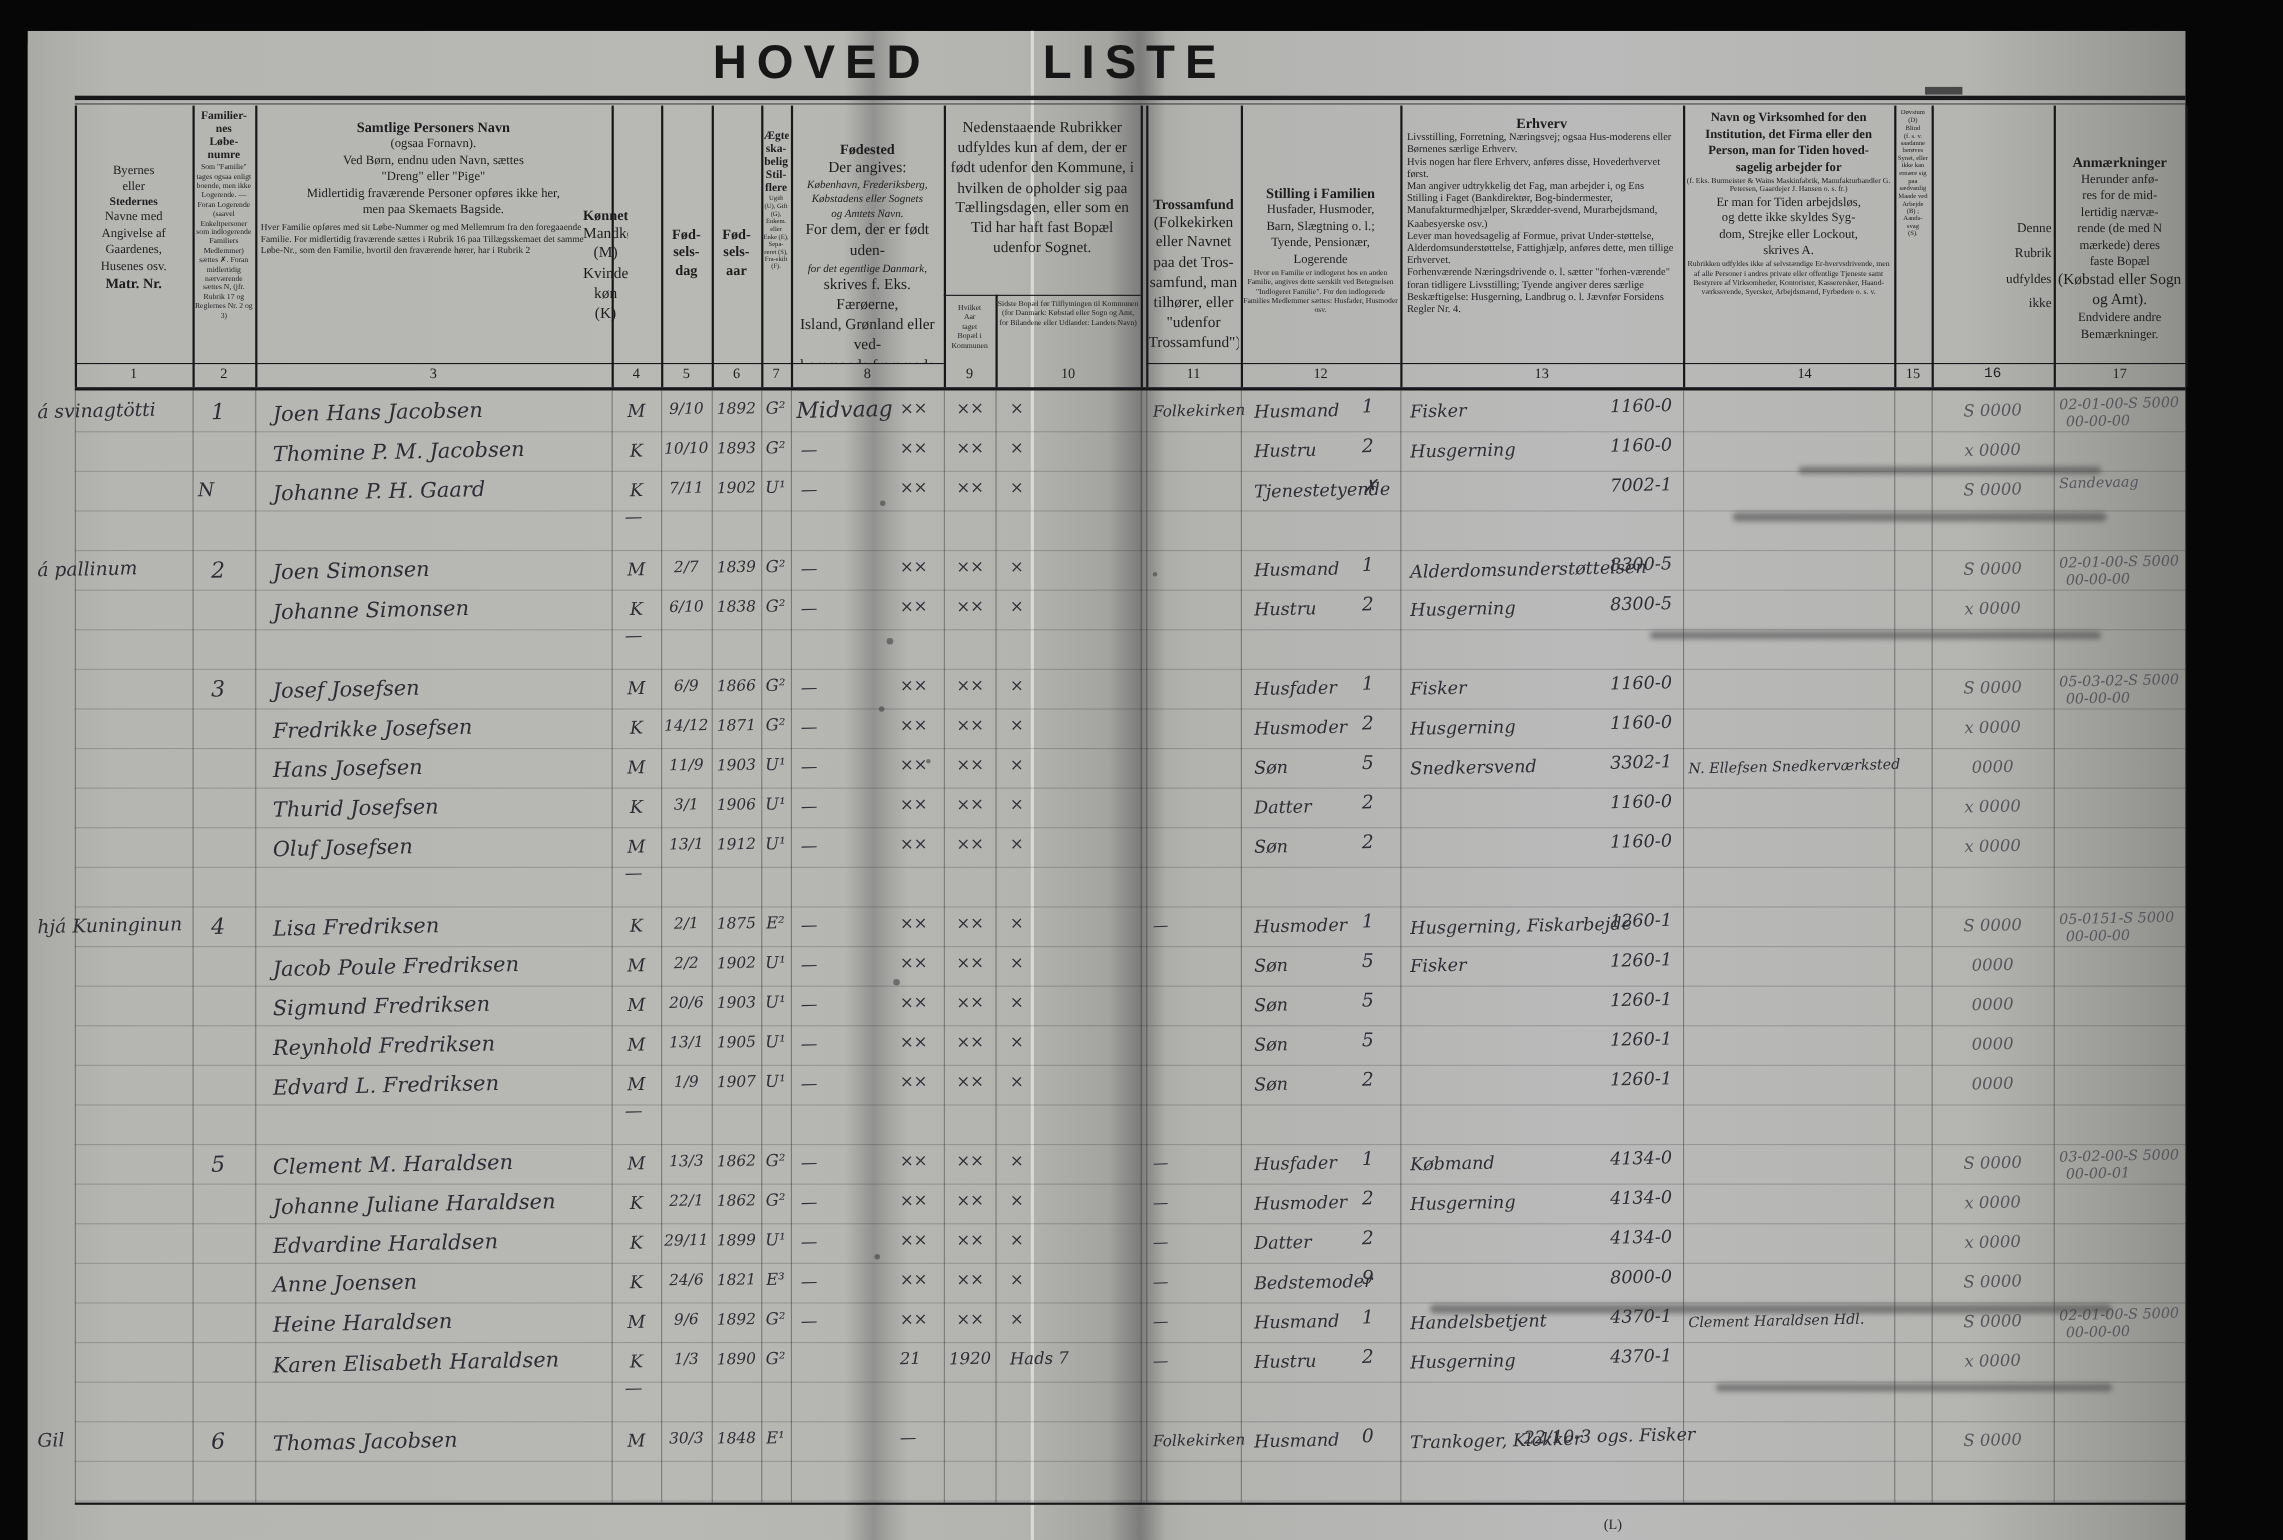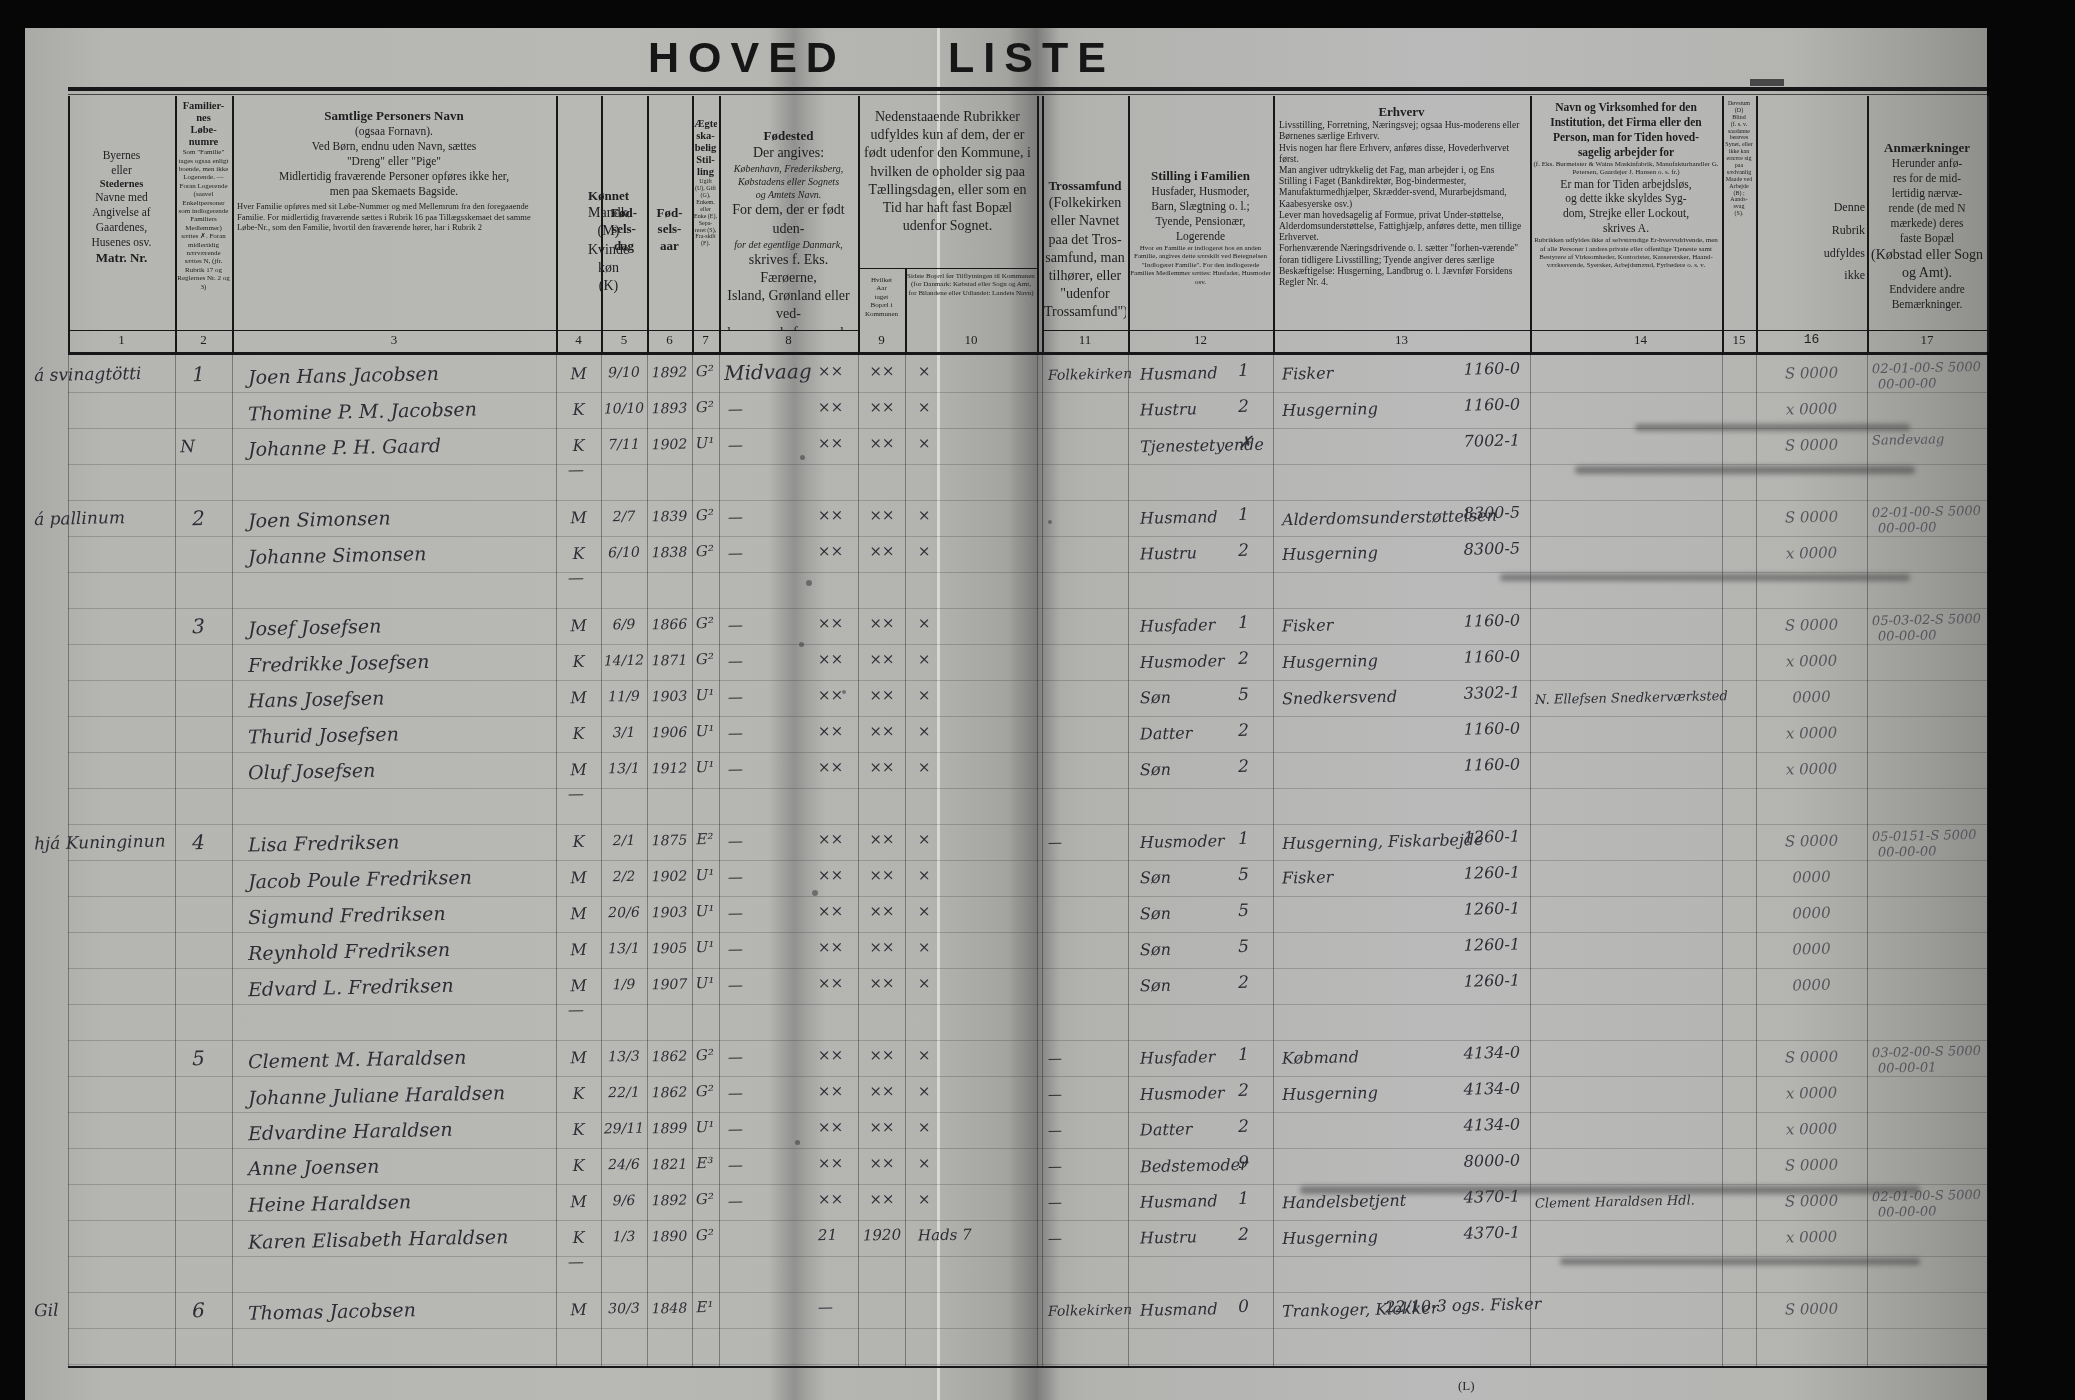--- a/index.html
+++ b/index.html
@@ -159,21 +159,21 @@
       <div class="hdr" style="left: 234px; top: 108px; width: 320px; height: 222px;">
         <span class="hline cls-b">Samtlige Personers Navn</span>
         <span class="hline cls-n">(ogsaa Fornavn).</span>
         <span class="hline cls-n">Ved Børn, endnu uden Navn, sættes</span>
         <span class="hline cls-n">"Dreng" eller "Pige"</span>
         <span class="hline cls-n">Midlertidig fraværende Personer opføres ikke her,</span>
         <span class="hline cls-n">men paa Skemaets Bagside.</span>
         <span class="hline cls-sm">Hver Familie opføres med sit Løbe-Nummer og med Mellemrum fra den foregaaende Familie. For midlertidig fraværende sættes i Rubrik 16 paa Tillægsskemaet det samme Løbe-Nr., som den Familie, hvortil den fraværende hører, har i Rubrik 2</span>
       </div>
       <div class="colnum" style="left: 232px; top: 332px; width: 324px;">3</div>
-      <div class="hdr" style="left: 588px; top: 188px; width: 41px; height: 142px;">
+      <div class="hdr" style="left: 530px; top: 188px; width: 41px; height: 142px;">
         <span class="hline cls-b">Kønnet</span>
         <span class="hline cls-s">Mandkøn</span>
         <span class="hline cls-s">(M)</span>
         <span class="hline cls-s">Kvinde-</span>
         <span class="hline cls-s">køn</span>
         <span class="hline cls-s">(K)</span>
       </div>
       <div class="colnum" style="left: 556px; top: 332px; width: 45px;">4</div>
       <div class="hdr" style="left: 603px; top: 205px; width: 42px; height: 125px;">
         <span class="hline cls-b">Fød-</span>
@@ -185,21 +185,21 @@
         <span class="hline cls-b">Fød-</span>
         <span class="hline cls-b">sels-</span>
         <span class="hline cls-b">aar</span>
       </div>
       <div class="colnum" style="left: 647px; top: 332px; width: 45px;">6</div>
       <div class="hdr" style="left: 694px; top: 118px; width: 23px; height: 212px;">
         <span class="hline cls-sb">Ægte-</span>
         <span class="hline cls-sb">ska-</span>
         <span class="hline cls-sb">belig</span>
         <span class="hline cls-sb">Stil-</span>
-        <span class="hline cls-sb">ling</span>
+        <span class="hline cls-sb">flere</span>
         <span class="hline cls-tt">Ugift (U), Gift (G), Enkem. eller Enke (E), Sepa-reret (S), Fra-skilt (F).</span>
       </div>
       <div class="colnum" style="left: 692px; top: 332px; width: 27px;">7</div>
       <div class="hdr" style="left: 721px; top: 128px; width: 135px; height: 202px;">
         <span class="hline cls-b">Fødested</span>
         <span class="hline cls-s">Der angives:</span>
         <span class="hline cls-si">København, Frederiksberg,</span>
         <span class="hline cls-si">Købstadens eller Sognets</span>
         <span class="hline cls-si">og Amtets Navn.</span>
         <span class="hline cls-s">For dem, der er født uden-</span>

